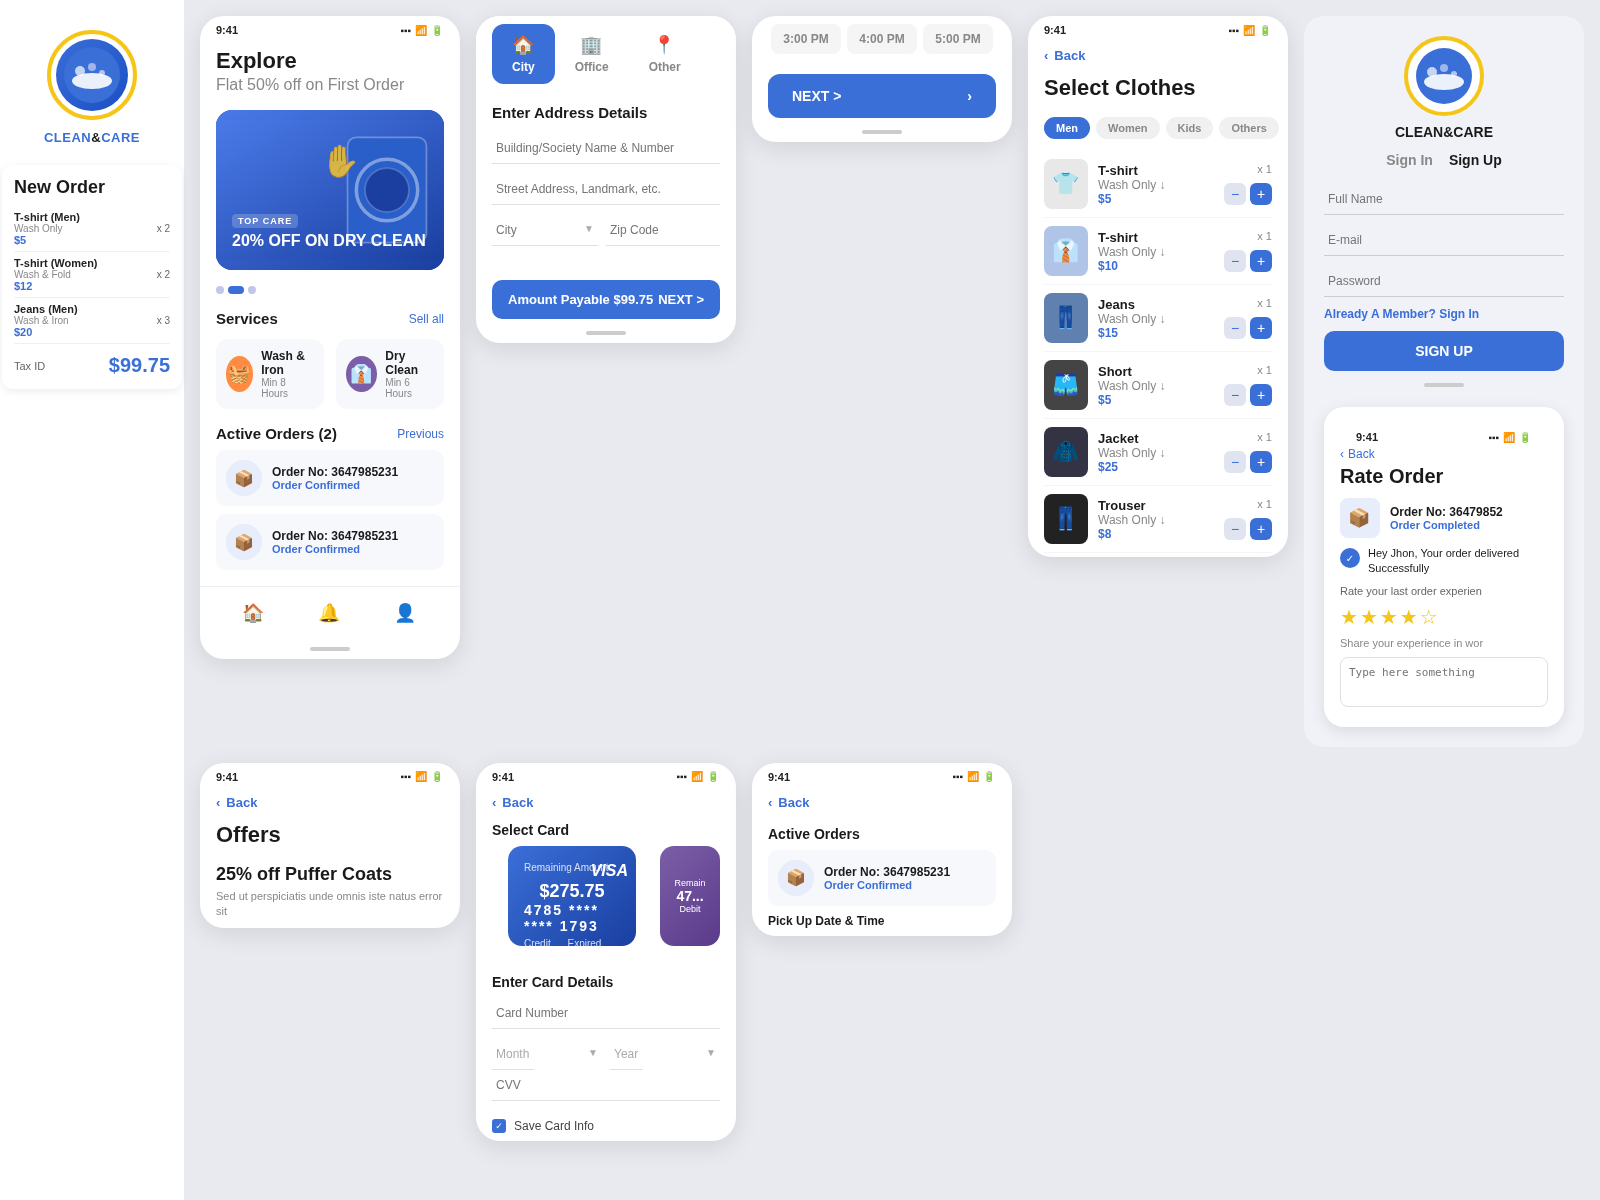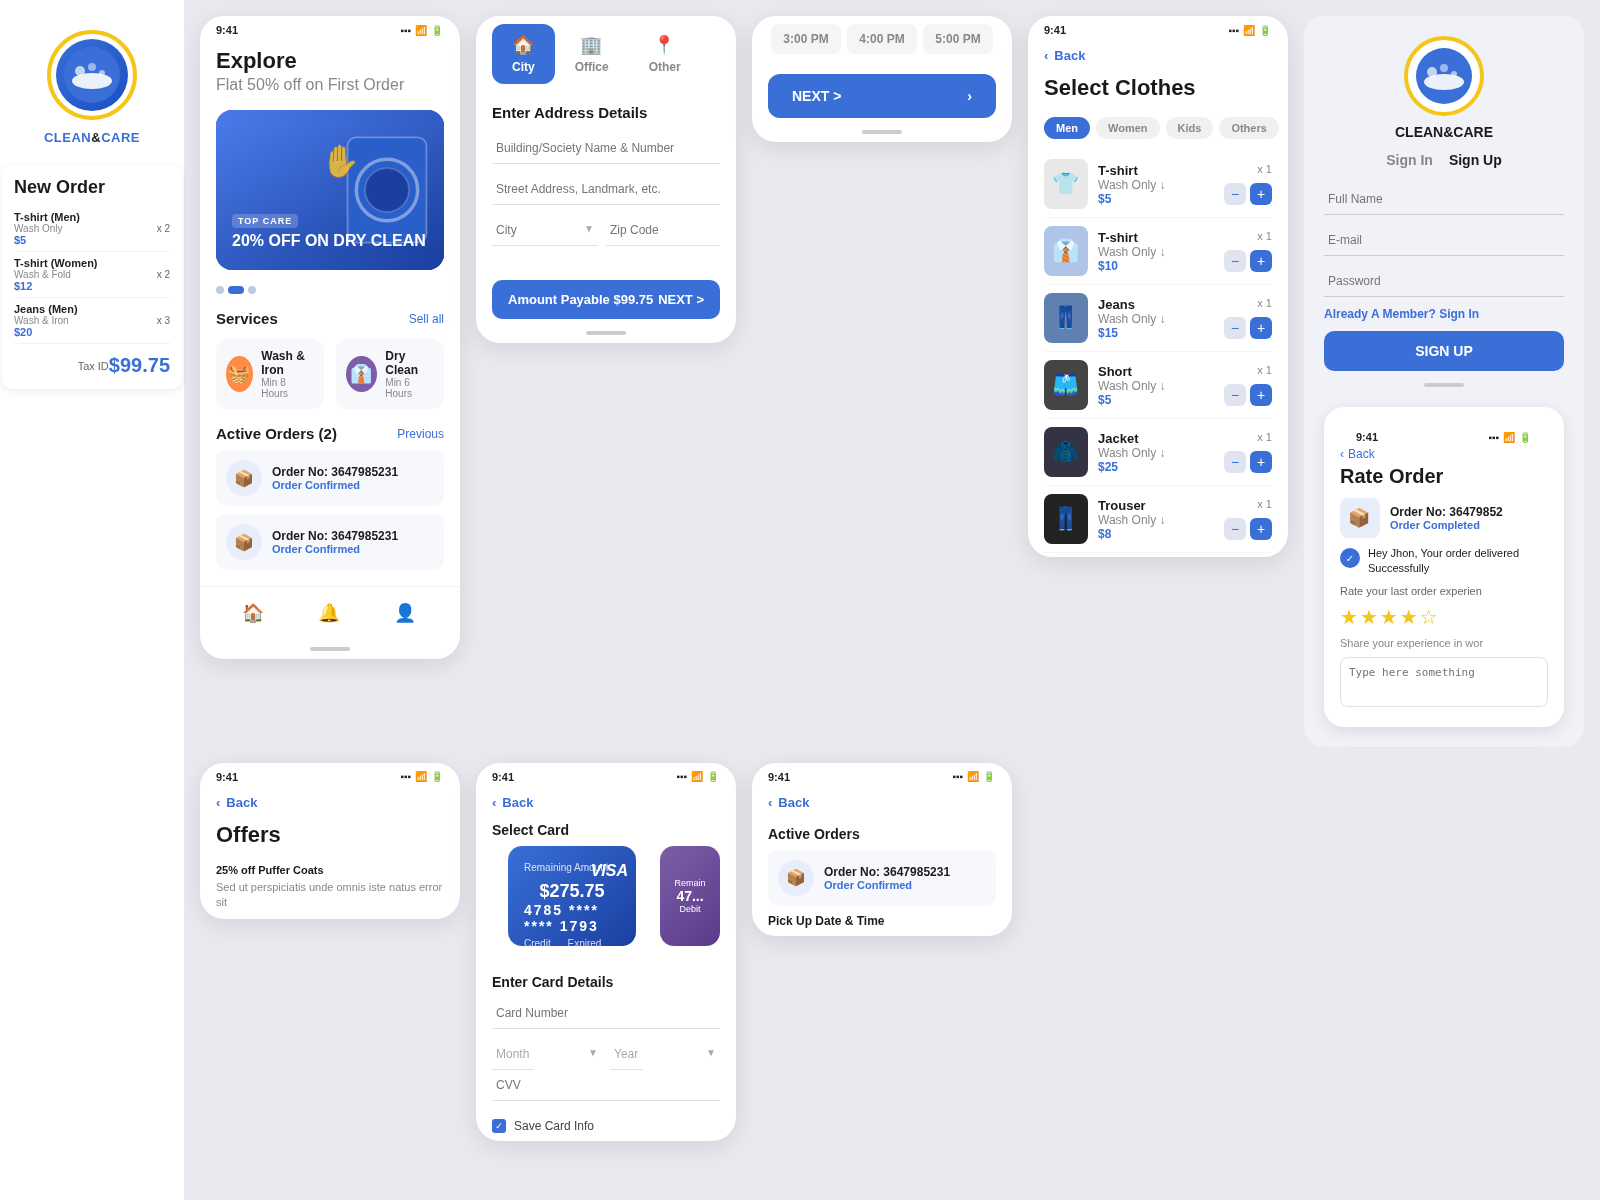--- a/index.html
+++ b/index.html
@@ -91,21 +91,21 @@
     }
 
     .order-item-name { font-weight: 600; color: #222; font-size: 11px; }
     .order-item-sub { color: #888; font-size: 10px; }
     .order-item-price { color: #3a6fd8; font-weight: 700; font-size: 11px; }
     .order-item-qty { color: #666; font-size: 10px; }
 
     .order-total-section {
       margin-top: 10px;
       display: flex;
-      justify-content: flex-end;
+      justify-content: space-between;
       align-items: center;
     }
     .order-tax { font-size: 11px; color: #666; }
     .order-total-price { font-size: 20px; font-weight: 700; color: #3a6fd8; }
 
     .status-bar {
       display: flex;
       justify-content: space-between;
       align-items: center;
       padding: 8px 16px 4px;
@@ -659,21 +659,21 @@
       color: #aaa;
       height: 50px;
       resize: none;
       margin-top: 4px;
     }
 
     .offer-item {
       padding: 8px 16px;
     }
 
-    .offer-title { font-size: 11px; font-weight: 700; color: #1a1a1a; margin-bottom: 4px; }
+    .offer-title { font-size: 18px; font-weight: 700; color: #1a1a1a; margin-bottom: 4px; }
     .offer-desc { font-size: 11px; color: #888; line-height: 1.4; }
 
     .active-orders-section { padding: 8px 16px; }
     .active-orders-title { font-size: 14px; font-weight: 700; color: #1a1a1a; margin-bottom: 8px; }
 
     
     .screen-card {
       background: #fff;
       border-radius: 24px;
       box-shadow: 0 6px 24px rgba(0,0,0,0.10);

